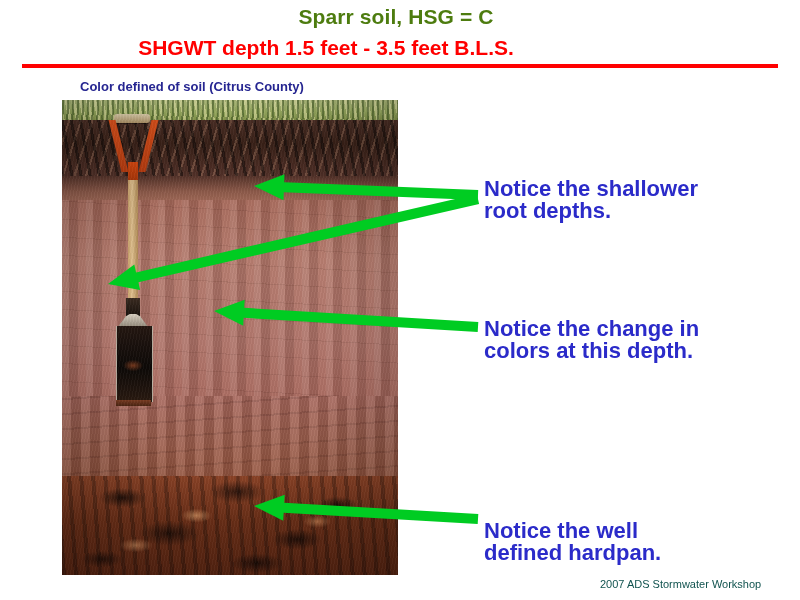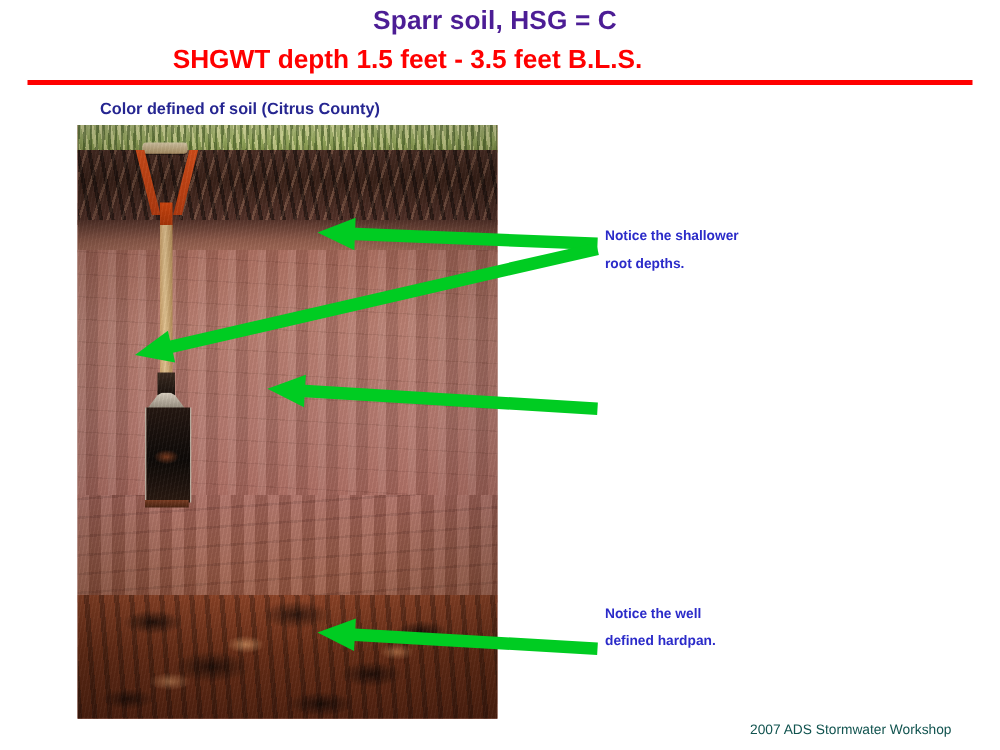--- a/index.html
+++ b/index.html
@@ -25,21 +25,21 @@
   }
 
   
   .title-main {
     position: absolute;
     left: 0; top: 5px;
     width: 792px;
     text-align: center;
     font-size: 21px;
     font-weight: bold;
-    color: #4c1d95;
+    color: #4d7c0f;
     letter-spacing: 0.1px;
   }
   .title-sub {
     position: absolute;
     left: 0; top: 36px;
     width: 652px;
     text-align: center;
     font-size: 21px;
     font-weight: bold;
     color: #ff0000;
@@ -186,28 +186,28 @@
   }
   .sh-blade-tip {
     position: absolute; left: 9px; top: 286px; width: 35px; height: 6px;
     background: linear-gradient(#7a3c22, #4a2412);
   }
 
   
   .note {
     position: absolute;
     color: #2b2bc9;
-    font-size: 11px;
+    font-size: 22px;
     font-weight: bold;
     line-height: 22px;
     white-space: pre-line;
   }
   .note-1 { left: 484px; top: 178px; }
   .note-2 { left: 484px; top: 318px; }
-  .note-3 { left: 484px; top: 480px; }
+  .note-3 { left: 484px; top: 520px; }
 
   
   #arrows {
     position: absolute; left: 0; top: 0;
     width: 800px; height: 600px;
     pointer-events: none;
   }
 
   
   .footer {
@@ -256,18 +256,20 @@
 
   <svg id="arrows" viewBox="0 0 800 600" width="800" height="600">
       <polygon points="478.2,190.0 284.2,182.2 284.5,174.2 254.0,186.0 283.5,200.2 283.8,192.2 477.8,200.0" fill="#00cc22"></polygon>
       <polygon points="476.9,194.1 136.1,272.4 134.3,264.6 108.0,284.0 140.1,290.0 138.4,282.2 479.1,203.9" fill="#00cc22"></polygon>
       <polygon points="478.3,322.0 244.2,307.8 244.7,299.8 214.0,311.0 243.2,325.8 243.6,317.8 477.7,332.0" fill="#00cc22"></polygon>
       <polygon points="478.3,514.0 284.2,502.7 284.7,494.8 254.0,506.0 283.2,520.7 283.7,512.7 477.7,524.0" fill="#00cc22"></polygon>
     </svg>
 
   <div class="note note-1">Notice the shallower
 root depths.</div>
+  <div class="note note-2">Notice the change in
+colors at this depth.</div>
   <div class="note note-3">Notice the well
 defined hardpan.</div>
 
   <div class="footer">2007 ADS Stormwater Workshop</div>
 
 </div>
 
 </body></html>

